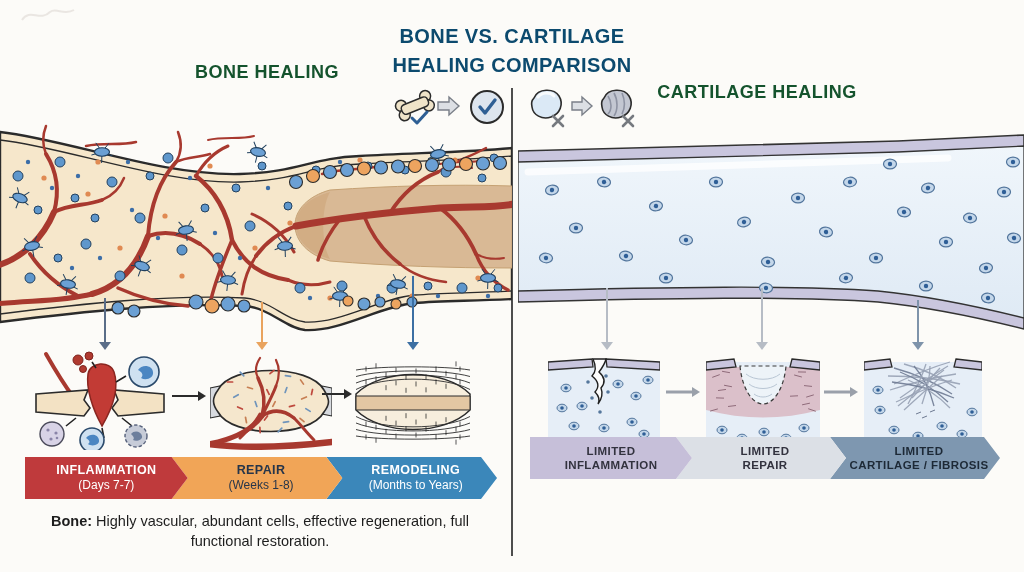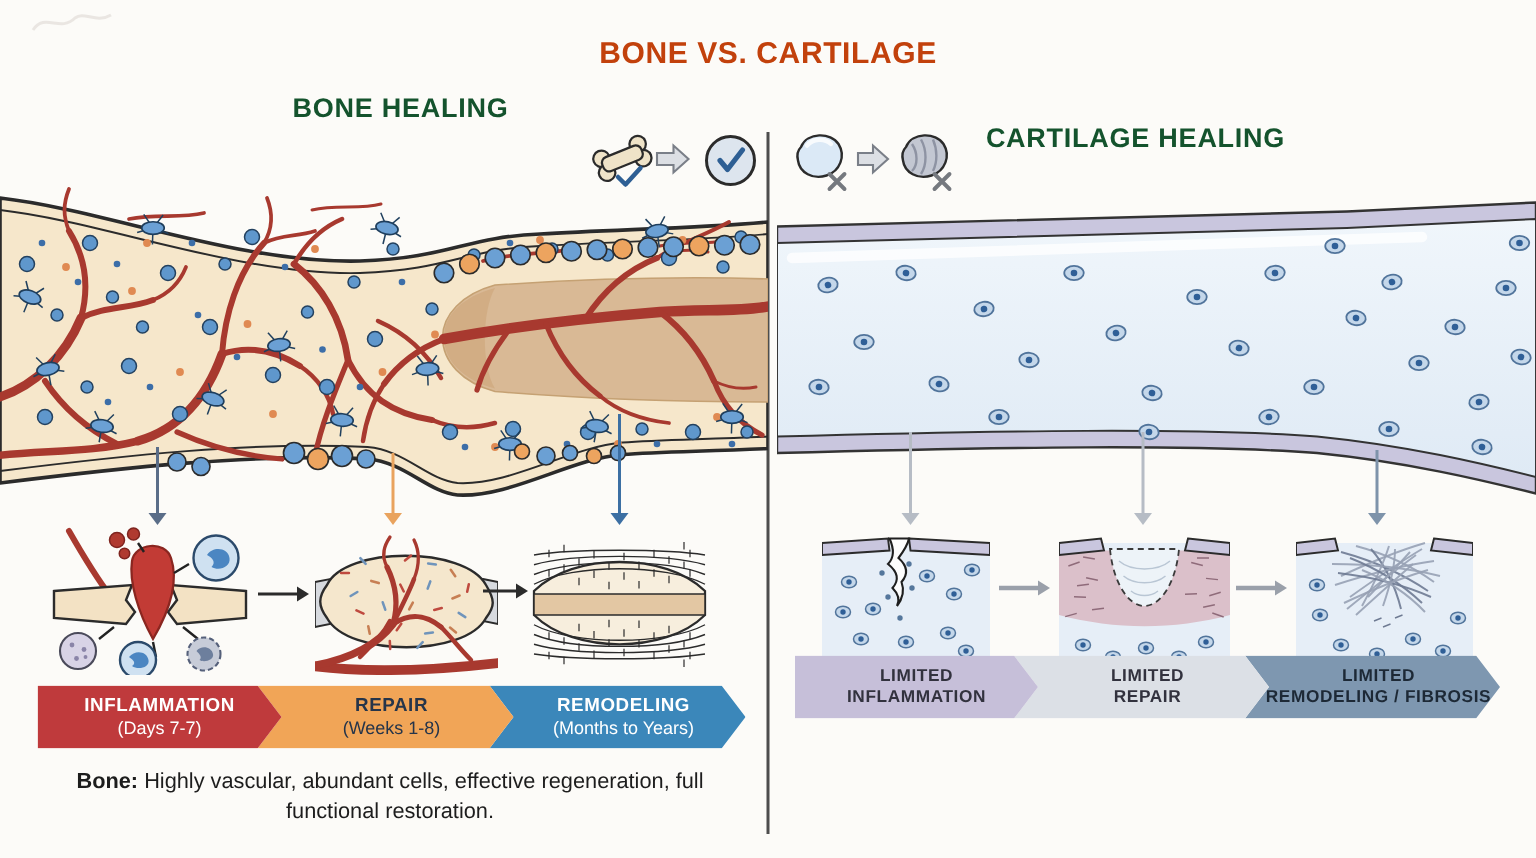--- a/index.html
+++ b/index.html
@@ -1,20 +1,20 @@
 <!DOCTYPE html>
 <html><head>
 <meta charset="utf-8">
 <style>
   html,body{margin:0;padding:0;}
   .canvas{position:relative;width:1024px;height:572px;background:#fcfbf8;overflow:hidden;
           font-family:"Liberation Sans",sans-serif;color:#222;}
   .abs{position:absolute;}
   .title{left:332px;top:22px;width:360px;text-align:center;font-size:20px;font-weight:700;
-         letter-spacing:.4px;line-height:1.45;color:#c2410c;}
+         letter-spacing:.4px;line-height:1.45;color:#0c4a6e;}
   .hdr{top:62px;font-size:18px;font-weight:700;letter-spacing:.5px;color:#14532d;text-align:center;}
   .hdr-left{left:20px;width:494px;}
   .hdr-right{left:516px;width:482px;margin-top:20px;}
   .divider{left:511px;top:88px;width:2px;height:468px;background:#4d4d4d;}
   
   .tl{display:flex;height:42px;}
   .tl-left{left:25px;top:457px;width:472px;}
   .tl-right{left:530px;top:437px;width:470px;}
   .chev{flex:1;display:flex;flex-direction:column;align-items:center;justify-content:center;
         line-height:1.25;text-align:left;}
@@ -52,20 +52,21 @@
 <body>
 
 <div class="canvas">
 
   <svg class="abs" style="left:20px;top:4px" width="60" height="24">
     <path d="M2,16 C10,4 20,18 30,8 C36,3 44,12 54,6" stroke="#ddd9d3" stroke-width="2" fill="none" opacity=".6"></path>
   </svg>
 
   <div class="abs title">
     <div>BONE VS. CARTILAGE</div>
+    <div>HEALING COMPARISON</div>
   </div>
   <div class="abs hdr hdr-left">BONE HEALING</div>
   <div class="abs hdr hdr-right">CARTILAGE HEALING</div>
 
   <div class="abs divider"></div>
 
   <svg class="abs" style="left:392px;top:86px" width="118" height="46">
     <g transform="rotate(-22 22 20)">
       <circle cx="10" cy="15" r="5.5" fill="#efe3c8" stroke="#2b2b2b" stroke-width="1.5"></circle>
       <circle cx="10" cy="25" r="5.5" fill="#efe3c8" stroke="#2b2b2b" stroke-width="1.5"></circle>
@@ -775,21 +776,21 @@
     <div class="chev first c-lav">
       <span class="l1">LIMITED</span>
       <span class="l2">INFLAMMATION</span>
     </div>
     <div class="chev mid c-gray">
       <span class="l1">LIMITED</span>
       <span class="l2">REPAIR</span>
     </div>
     <div class="chev last c-steel">
       <span class="l1">LIMITED</span>
-      <span class="l2">REMODELING / FIBROSIS</span>
+      <span class="l2">CARTILAGE / FIBROSIS</span>
     </div>
   </div>
 
   <div class="abs cap cap-left">
     <b>Bone:</b>
     <span>Highly vascular, abundant cells, effective regeneration, full functional restoration.</span>
   </div>
 
 </div>
 

